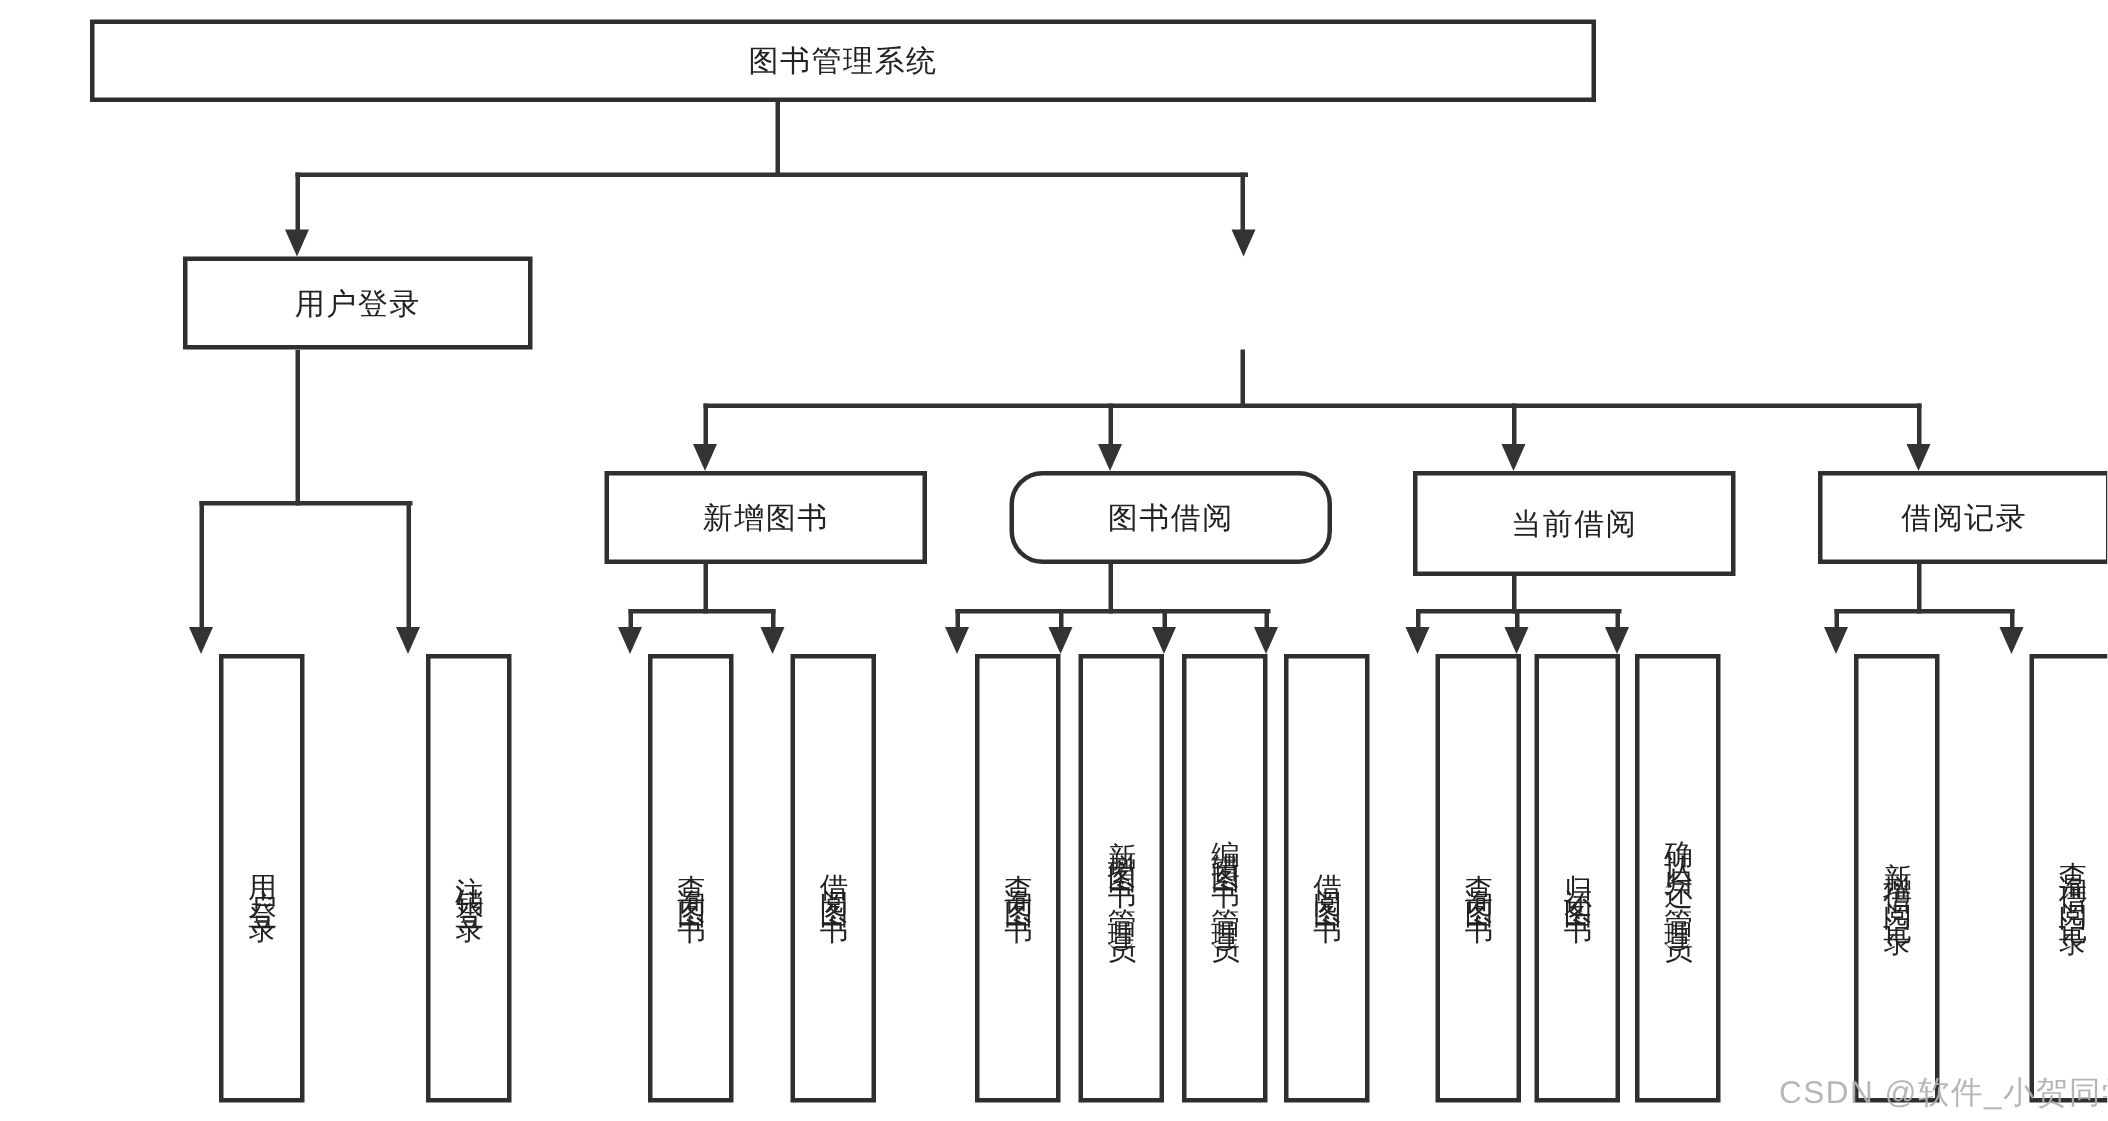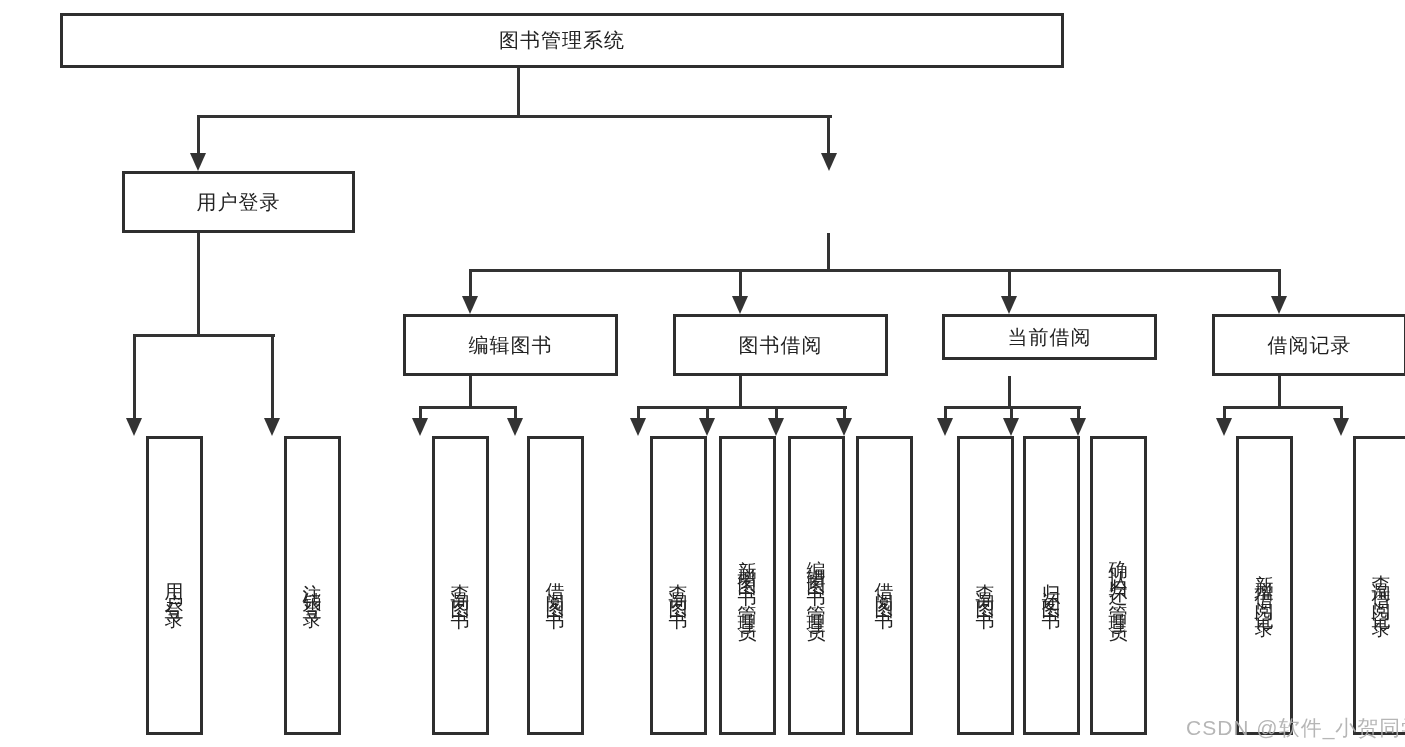--- a/index.html
+++ b/index.html
@@ -99,26 +99,26 @@
   <div class="v" style="left:469px; top:269px; height:30px;"></div>
   <div class="arrow" style="left:462px; top:296px;"></div>
   <div class="v" style="left:739px; top:269px; height:30px;"></div>
   <div class="arrow" style="left:732px; top:296px;"></div>
   <div class="v" style="left:1008px; top:269px; height:30px;"></div>
   <div class="arrow" style="left:1001px; top:296px;"></div>
   <div class="v" style="left:1278px; top:269px; height:30px;"></div>
   <div class="arrow" style="left:1271px; top:296px;"></div>
 
   <div class="box" style="left:363px; top:314px; width:215px; height:62px;">
-    <span>编辑图书</span>
-  </div>
-  <div class="box" style="left:633px; top:314px; width:215px; height:62px;">
+    <span>新增图书</span>
+  </div>
+  <div class="box" style="left:633px; top:314px; width:215px; height:62px;border-radius:22px;">
     <span>图书借阅</span>
   </div>
-  <div class="box" style="left:902px; top:314px; width:215px; height:46px;">
+  <div class="box" style="left:902px; top:314px; width:215px; height:70px;">
     <span>当前借阅</span>
   </div>
   <div class="box" style="left:1172px; top:314px; width:195px; height:62px;">
     <span>借阅记录</span>
   </div>
 
   <div class="v" style="left:197px; top:233px; height:104px;"></div>
   <div class="h" style="left:133px; top:334px; width:142px;"></div>
   <div class="v" style="left:133px; top:334px; height:86px;"></div>
   <div class="arrow" style="left:126px; top:418px;"></div>

